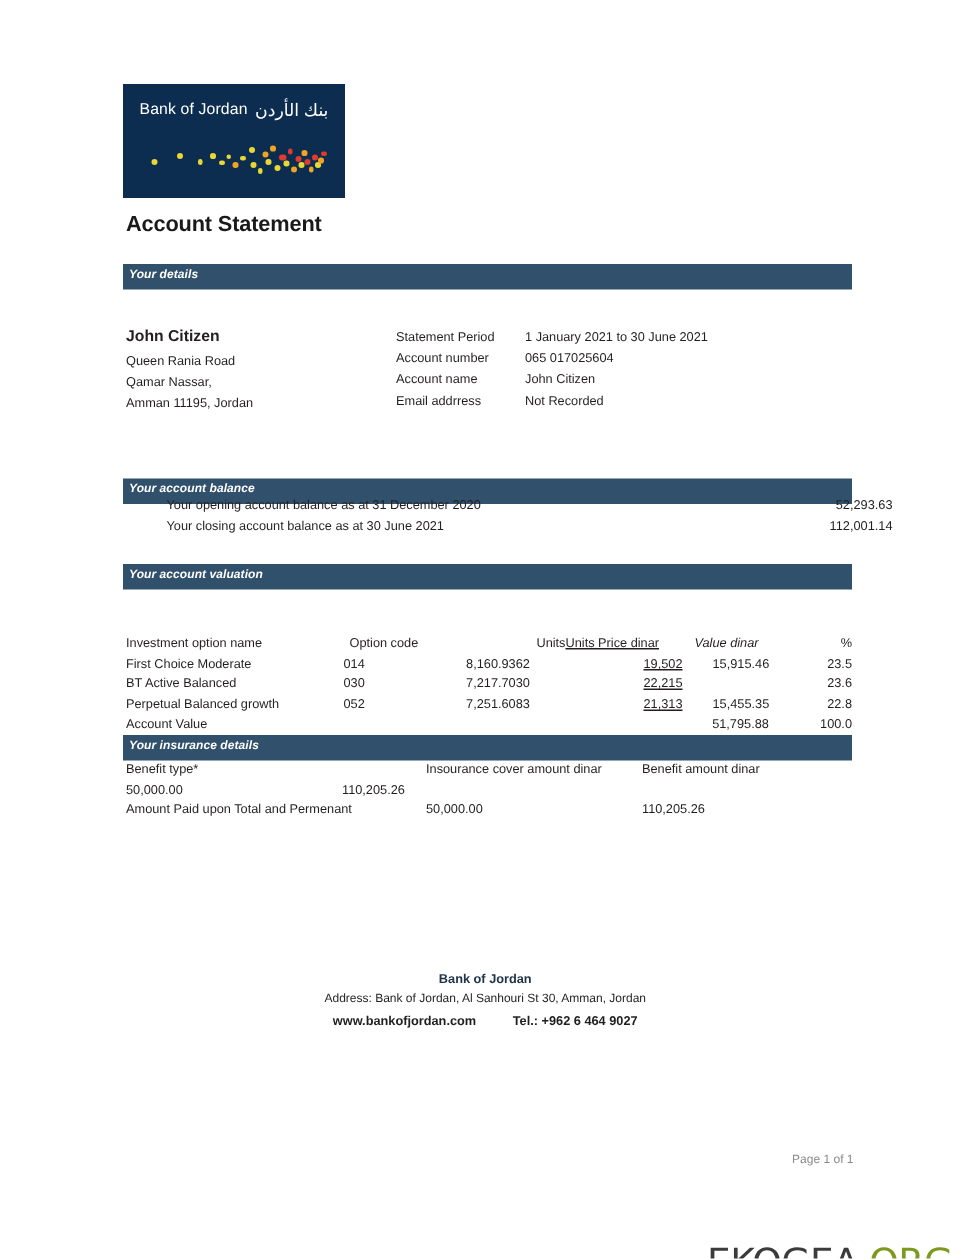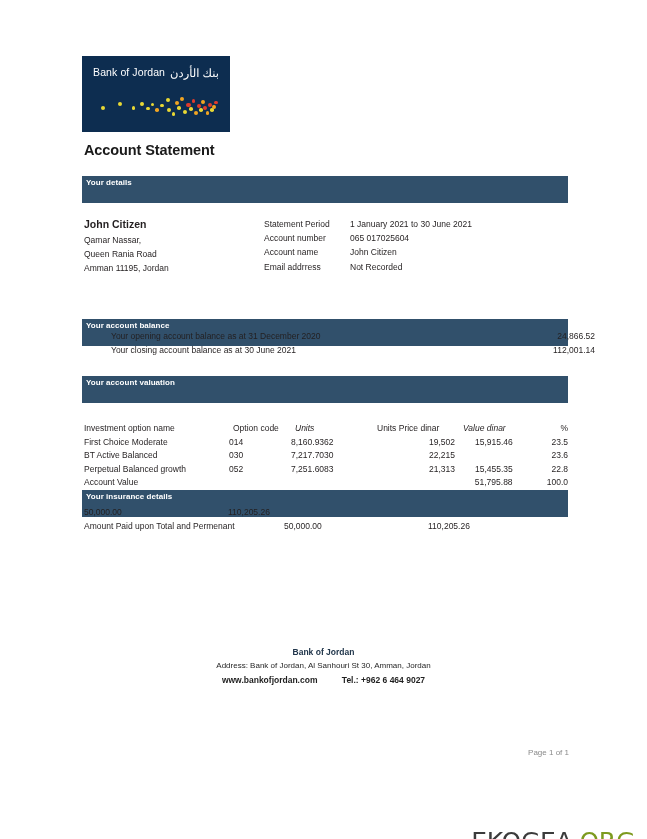--- a/index.html
+++ b/index.html
@@ -68,29 +68,30 @@
     font-weight: bold;
     color: #1a1a1a;
     letter-spacing: -0.1px;
   }
 
   
   .bar {
     position: absolute;
     left: 82px;
     width: 486px;
-    height: 27px;
+    height: 17px;
     background: #31506b;
     color: #ffffff;
     font-size: 8px;
     font-weight: bold;
     line-height: 13px;
     padding-left: 4px;
     box-sizing: border-box;
     letter-spacing: 0.05px;
+    font-style: italic;
   }
   .bar-details    { top: 176px; }
   .bar-balance    { top: 319px; }
   .bar-valuation  { top: 376px; }
   .bar-insurance  { top: 490px; }
 
   
   .details {
     position: absolute;
     left: 84px;
@@ -142,26 +143,26 @@
     width: 484px;
     font-size: 8.5px;
     margin-top: 31px;
   }
   .valuation .vrow {
     display: flex;
     line-height: 13.6px;
   }
   .valuation .c-name  { width: 145px; }
   .valuation .c-code  { width: 62px;  text-align: left; }
-  .valuation .c-units { width: 82px;  text-align: left; padding-right: 4px; }
-  .valuation .c-price { width: 78px;  text-align: right; padding-right: 12px; }
+  .valuation .c-units { width: 82px;  text-align: center; padding-right: 4px; }
+  .valuation .c-price { width: 78px;  text-align: right; padding-right: 12px; text-decoration: underline; }
   .valuation .c-value { width: 72px;  text-align: left; padding-left: 8px; }
   .valuation .c-pct   { flex: 1;      text-align: right; }
   .valuation .hdr .c-code  { text-align: left; padding-left: 4px; }
-  .valuation .hdr .c-units { text-align: left; padding-right: 0; font-style: italic; }
+  .valuation .hdr .c-units { text-align: right; padding-right: 0; }
   .valuation .hdr .c-price { text-align: left; padding-right: 0; }
   .valuation .hdr .c-value { text-align: left; font-style: italic; }
 
   
   .insurance {
     position: absolute;
     left: 84px;
     top: 506px;
     width: 484px;
     font-size: 8.5px;
@@ -186,21 +187,21 @@
     line-height: 14px;
   }
   .footer .f-bank { font-weight: bold; color: #21364b; font-size: 8.5px; }
   .footer .f-addr { font-size: 8px; }
   .footer .f-contact { font-weight: bold; font-size: 8.5px; }
   .footer .f-contact .tel { margin-left: 22px; text-align: center; }
 
   .page-num {
     position: absolute;
     right: 78px;
-    top: 748px;
+    top: 768px;
     font-size: 8px;
     color: #8a8a8a;
   }
 
   
   .watermark {
     position: absolute;
     right: 12px;
     top: 827px;
     font-size: 25px;
@@ -252,22 +253,22 @@
   </div>
 
   <div class="doc-title">Account Statement</div>
 
   <div class="bar bar-details">Your details</div>
 
   <div class="details">
     <div class="details-row">
       <div class="details-left">
         <span class="name">John Citizen</span>
+        <div>Queen Rania Road</div>
         <div>Qamar Nassar,</div>
-        <div>Queen Rania Road</div>
         <div>Amman 11195, Jordan</div>
       </div>
       <div class="details-right">
         <div class="kv">
           <span class="k">Statement Period</span>
           <span class="v">1 January 2021 to 30 June 2021</span>
         </div>
         <div class="kv">
           <span class="k">Account number</span>
           <span class="v">065 017025604</span>
@@ -282,21 +283,21 @@
         </div>
       </div>
     </div>
   </div>
 
   <div class="bar bar-balance">Your account balance</div>
 
   <div class="balance">
     <div class="row">
       <span>Your opening account balance as at 31 December 2020</span>
-      <span class="amt">24,866.52</span>
+      <span class="amt">52,293.63</span>
     </div>
     <div class="row">
       <span>Your closing account balance as at 30 June 2021</span>
       <span class="amt">112,001.14</span>
     </div>
   </div>
 
   <div class="bar bar-valuation">Your account valuation</div>
 
   <div class="valuation">
@@ -339,20 +340,25 @@
       <span class="c-price"></span>
       <span class="c-value">51,795.88</span>
       <span class="c-pct">100.0</span>
     </div>
   </div>
 
   <div class="bar bar-insurance">Your insurance details</div>
 
   <div class="insurance">
     <div class="irow">
+      <span class="c-benefit">Benefit type*</span>
+      <span class="c-cover">Insourance cover amount dinar</span>
+      <span class="c-amount">Benefit amount dinar</span>
+    </div>
+    <div class="irow">
       <span class="c-cover">50,000.00</span>
       <span class="c-amount">110,205.26</span>
     </div>
     <div class="irow">
       <span class="c-benefit">Amount Paid upon Total and Permenant</span>
       <span class="c-cover">50,000.00</span>
       <span class="c-amount">110,205.26</span>
     </div>
     <div class="irow">
       <span class="c-cover"></span>

